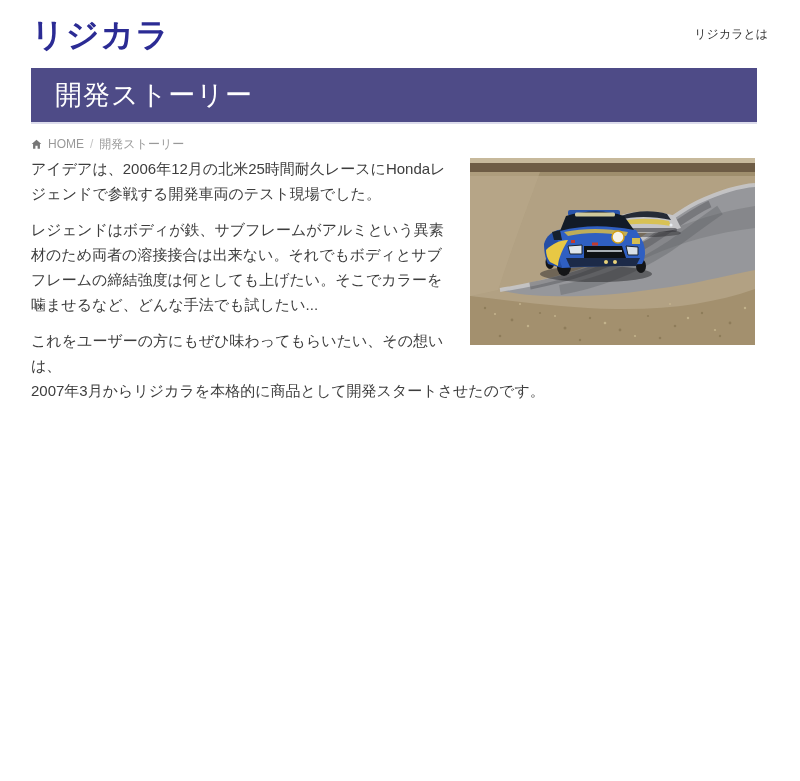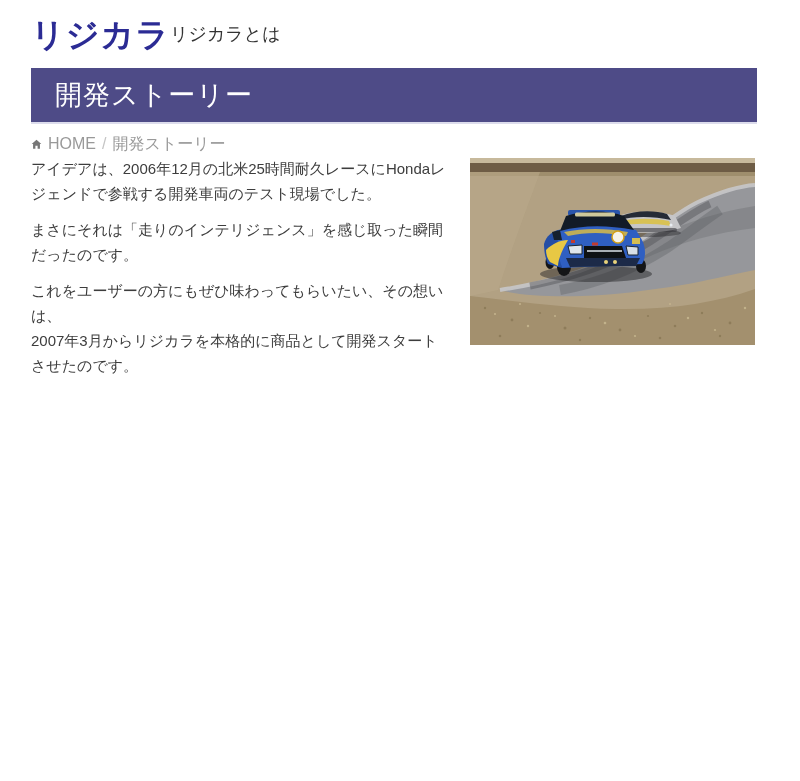--- a/index.html
+++ b/index.html
@@ -10,41 +10,41 @@
     --muted:#999999;
     --link-dark:#333333;
   }
   *{box-sizing:border-box;}
   html,body{margin:0;padding:0;}
   body{
     width:800px;height:781px;overflow:hidden;background:#ffffff;
     font-family:"Liberation Sans","DejaVu Sans",sans-serif;
   }
   .site-header{
-    height:68px;display:flex;align-items:center;
+    height:68px;display:flex;align-items:center;justify-content:space-between;
     padding:0 32px 0 31px;
   }
   .logo{
     font-size:33px;font-weight:900;color:var(--logo-blue);
     letter-spacing:1px;line-height:1;text-decoration:none;cursor:pointer;
   }
   .nav-link{
-    font-size:18px;color:var(--link-dark);text-decoration:none;cursor:pointer;
+    font-size:12px;color:var(--link-dark);text-decoration:none;cursor:pointer;
   }
   .hero{
     margin:0 43px 0 31px;height:56px;background:var(--banner-purple);
     border-bottom:2px solid var(--banner-border);
     display:flex;align-items:center;padding-left:24px;
   }
   .hero h1{
     margin:0;color:#ffffff;font-size:27px;font-weight:500;letter-spacing:1px;
   }
   .breadcrumb{
     margin:14px 31px 3px;display:flex;align-items:center;gap:6px;
-    font-size:16px;color:var(--muted);height:12px;
+    font-size:12px;color:var(--muted);height:12px;
   }
   .breadcrumb a{color:var(--muted);text-decoration:none;cursor:pointer;}
   .breadcrumb .sep{color:#c5c5c5;}
   .home-ico{display:inline-flex;align-items:center;}
   .main{
     margin:6px 31px;overflow:hidden;
   }
   .photo{
     float:right;width:285px;height:187px;margin:2px 14px 16px 22px;
     padding:0;display:block;background:#b2a183;
@@ -163,16 +163,16 @@
           <circle cx="245" cy="172" r="1.1"></circle>
             <circle cx="275" cy="150" r="1.2"></circle>
           <circle cx="50" cy="146" r="1.0"></circle>
             <circle cx="200" cy="146" r="1.0"></circle>
         </g>
       </g>
     </svg>
   </figure>
 
   <p>アイデアは、2006年12月の北米25時間耐久レースにHondaレジェンドで参戦する開発車両のテスト現場でした。</p>
-  <p>まさにそれは「走りのインテリジェンス」を感じ取った瞬間だったのです。</p>
+  <p>レジェンドはボディが鉄、サブフレームがアルミという異素材のため両者の溶接接合は出来ない。それでもボディとサブフレームの締結強度は何としても上げたい。そこでカラーを噛ませるなど、どんな手法でも試したい...</p>
   <p>これをユーザーの方にもぜひ味わってもらいたい、その想いは、
 2007年3月からリジカラを本格的に商品として開発スタートさせたのです。</p>
 </main>
 
 </body></html>

